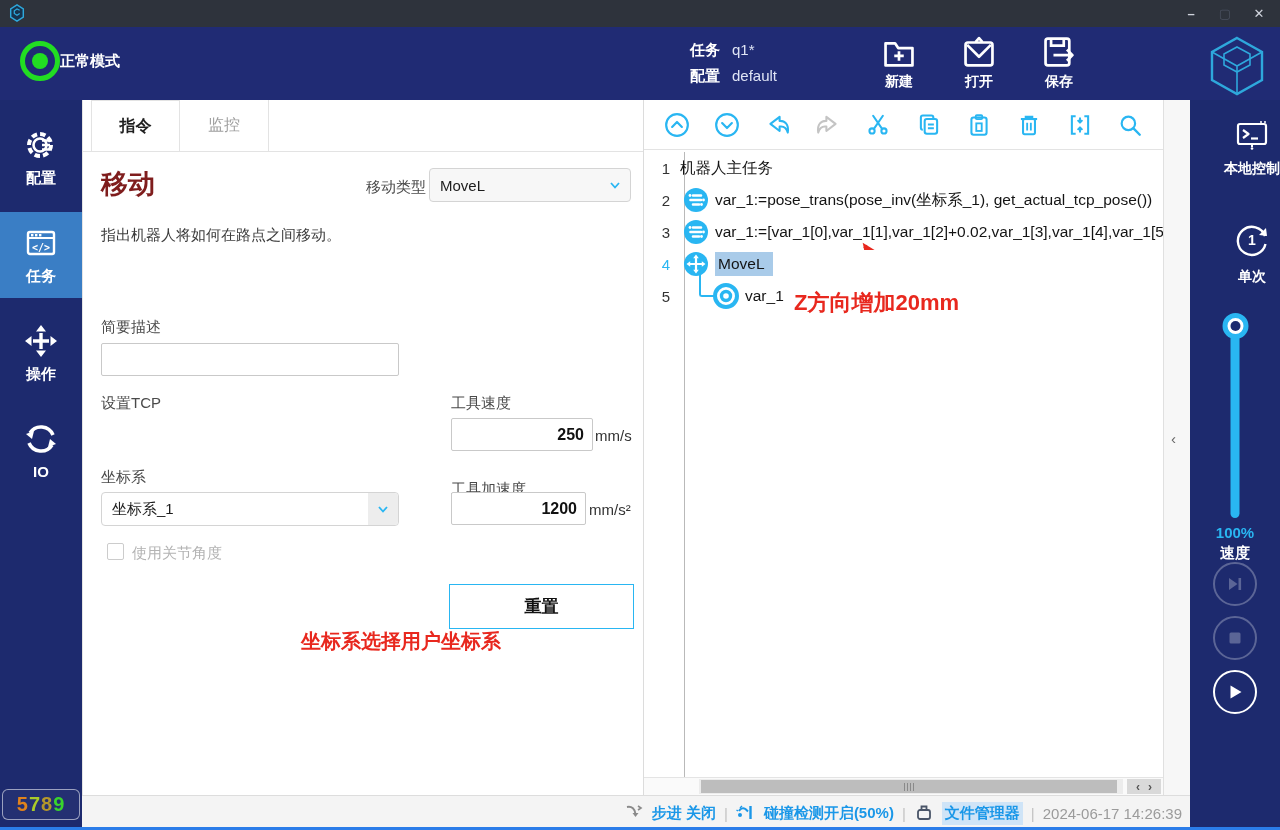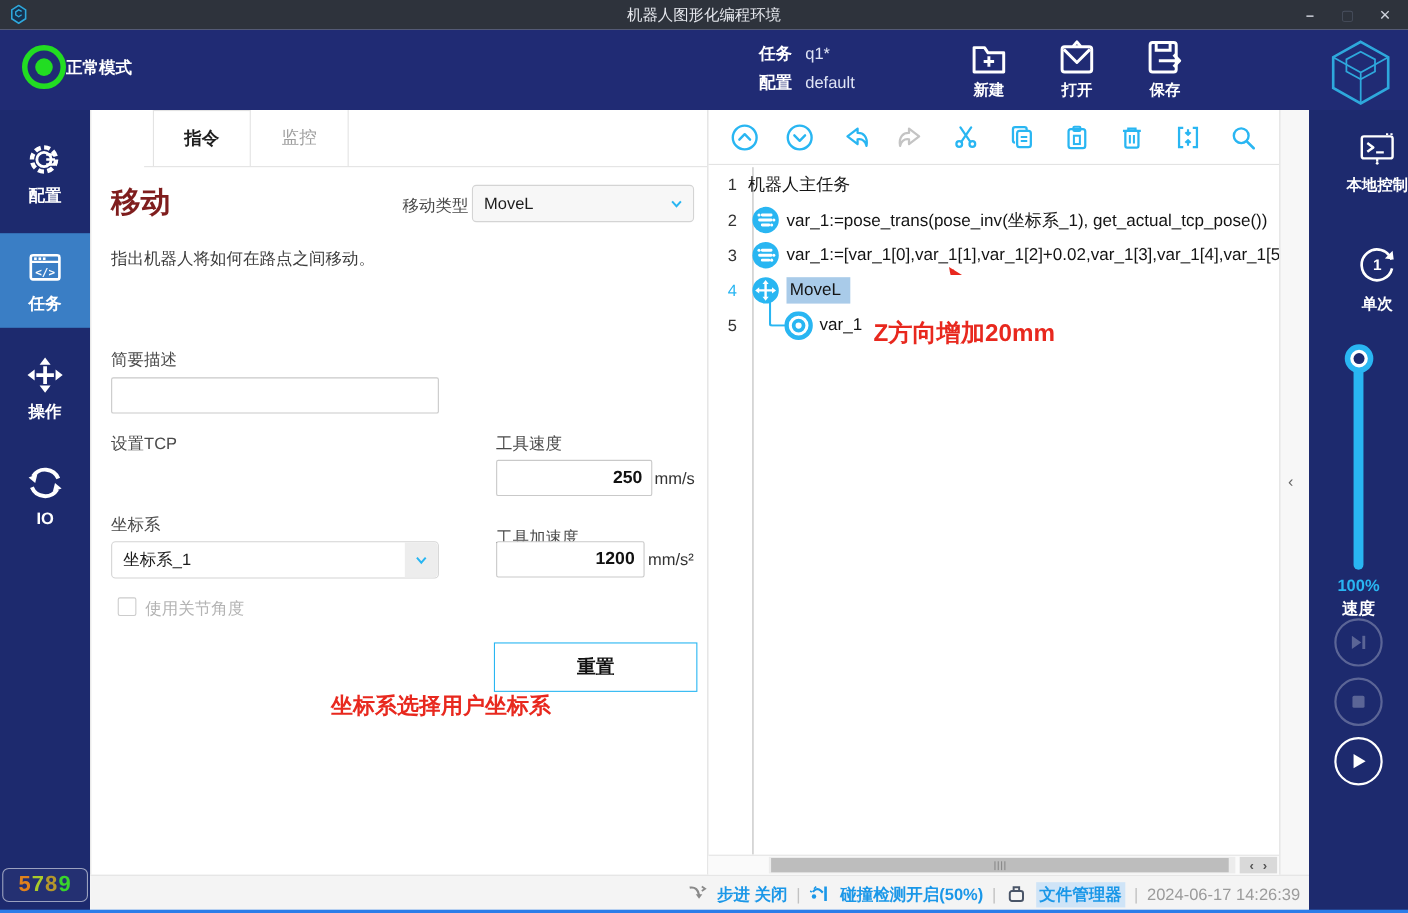--- a/index.html
+++ b/index.html
@@ -47,21 +47,21 @@
   .sb-label{color:#fff;font-size:15px;font-weight:bold;}
   .sb-item.active{background:var(--active-blue);}
   .sb-badge{margin-top:auto;margin-bottom:10px;border:1px solid rgba(255,255,255,.55);border-radius:6px;
     padding:3px 14px;font-size:20px;font-weight:bold;letter-spacing:1px;background:rgba(255,255,255,.03);}
 
   
   .center-col{width:1108px;display:flex;flex-direction:column;background:#fff;}
   .content-row{height:695px;display:flex;}
 
   
-  .panel-left{position:relative;width:561px;border-left:1px solid #e4e4e4;background:#fff;padding-left:48px;}
+  .panel-left{position:relative;width:561px;border-left:1px solid #e4e4e4;background:#fff;}
   .tabs{height:52px;display:flex;border-bottom:1px solid #e3e3e3;padding-left:8px;}
   .tab{width:89px;display:flex;align-items:center;justify-content:center;font-size:16px;
     border-right:1px solid #e3e3e3;cursor:default;}
   .tab:first-child{border-left:1px solid #e3e3e3;border-top:1px solid #e3e3e3;}
   .tab.active{font-weight:bold;color:#1f1f1f;}
   .tab.inactive{color:#9e9e9e;}
   .p-title{position:absolute;left:18px;top:66px;font-size:27px;font-weight:bold;color:#7f1d1d;}
   .mt-label{position:absolute;left:283px;top:78px;font-size:15px;color:#4a4a4a;}
   .dropdown{position:absolute;height:34px;background:#fff;border:1px solid #d4d4d4;border-radius:4px;
     display:flex;align-items:center;justify-content:space-between;padding-left:10px;font-size:15px;color:#1c1c1c;cursor:default;}
@@ -146,21 +146,20 @@
 
 <div class="app">
 
   <div class="titlebar">
     <span class="app-logo">
       <svg viewBox="0 0 20 20">
           <path d="M10 1 L17 5.5 V14.5 L10 19 L3 14.5 V5.5 Z" fill="#17324d" stroke="#2ea8dc" stroke-width="1.6"></path>
           <path d="M13 7 L10 5.5 L7 7.5 v3 l3 2 3-2" fill="none" stroke="#2ea8dc" stroke-width="1.4"></path>
         </svg>
     </span>
-    <span class="win-title">机器人图形化编程环境</span>
     <span class="win-controls">
       <span class="win-btn">–</span>
       <span class="win-btn dim">▢</span>
       <span class="win-btn">✕</span>
     </span>
   </div>
 
   <div class="header">
     <div class="mode">
       <span class="mode-ring">

